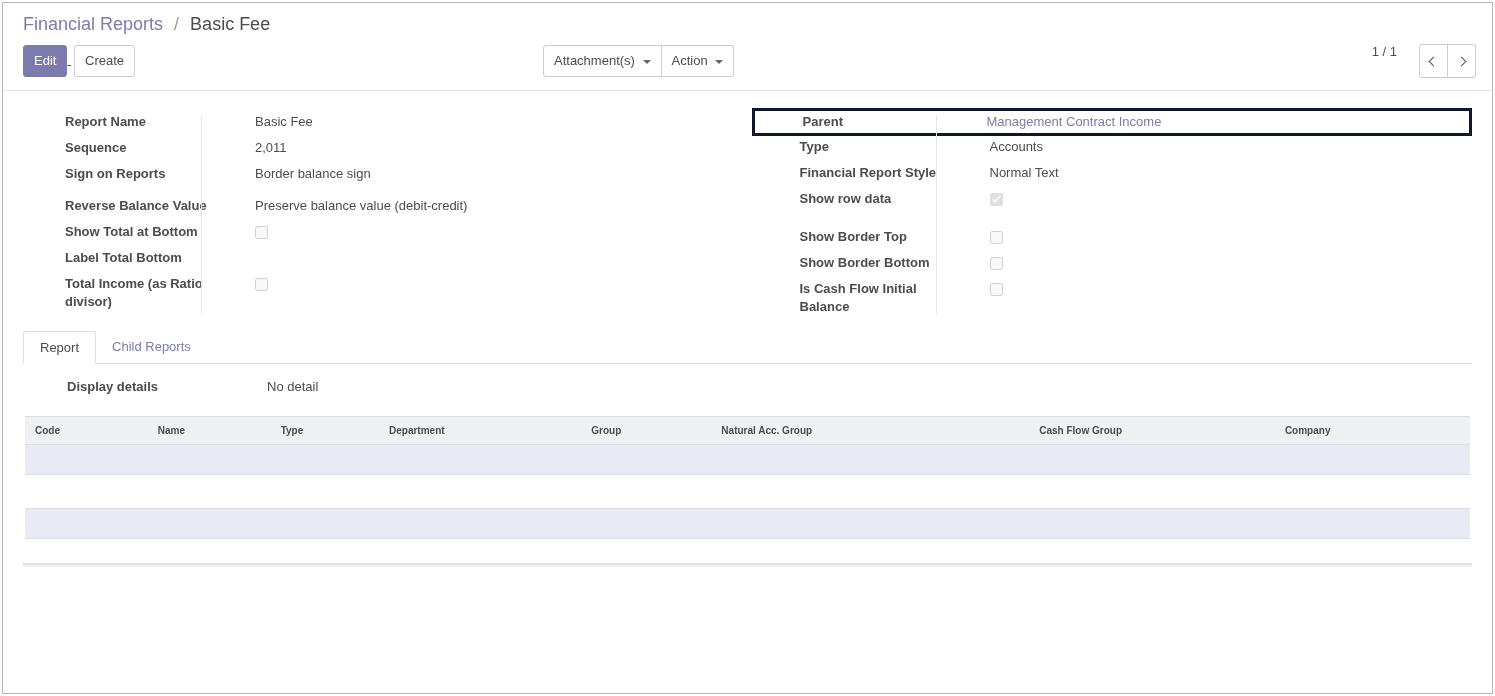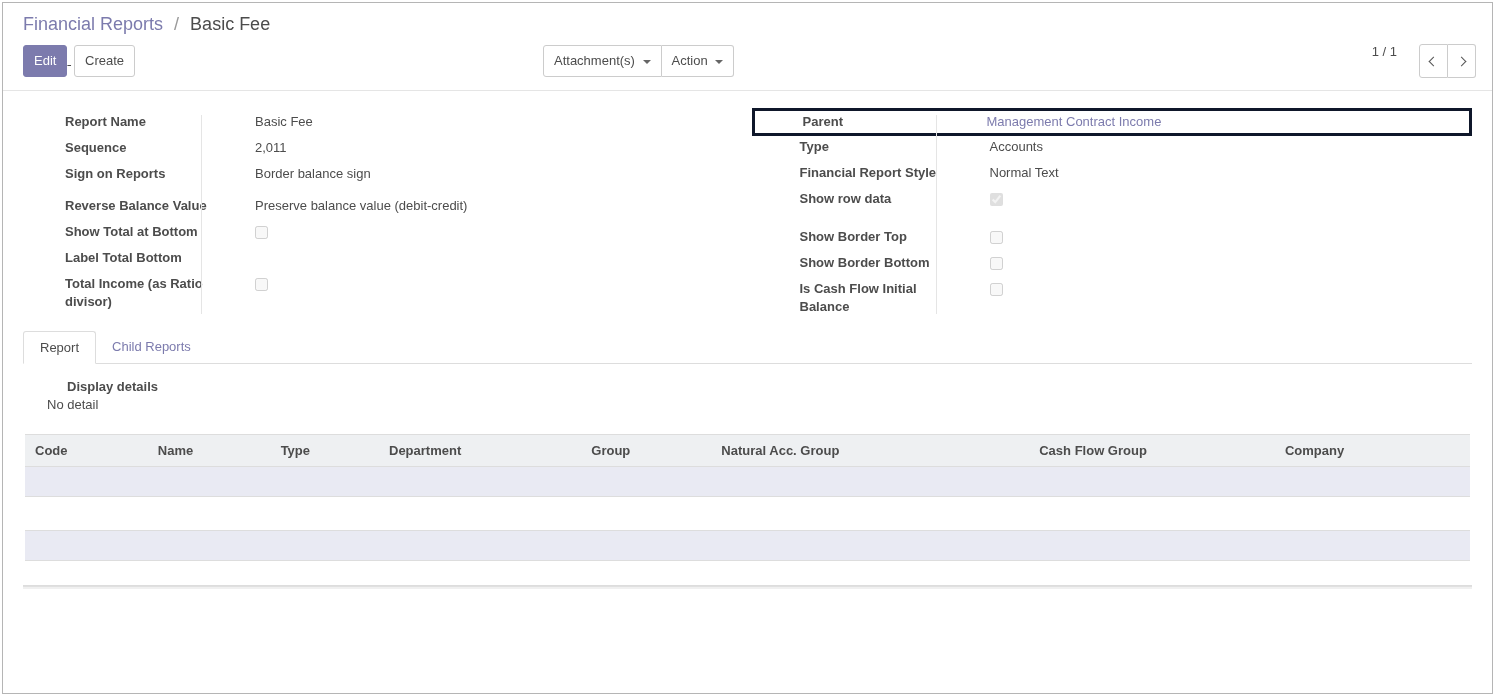--- a/index.html
+++ b/index.html
@@ -161,33 +161,33 @@
     color:#4c4c4c;
     background:#fff;
     border: 1px solid #ddd;
     border-bottom-color:#fff;
     border-radius: 3px 3px 0 0;
     padding-left: 16px;
   }
   .tab-body {
     padding: 14px 2px 0 2px;
   }
-  .display-row { display:flex;flex-direction:column; }
+  .display-row { display:flex; }
   .display-row .field-label { width: 178px; }
 
   table.o-list {
     width: 100%;
     border-collapse: collapse;
     margin-top: 20px;
     table-layout: fixed;
   }
   table.o-list th {
     text-align:left;
     font-weight:700;
-    font-size:13px;
+    font-size:10px;
     color:#4c4c4c;
     background:#eef0f2;
     padding: 8px 10px;
     border-top: 1px solid #ddd;
     border-bottom: 1px solid #ddd;
   }
   .emptyband {
     height: 30px;
     background:#e9eaf3;
     border-bottom:1px solid #ddd;

